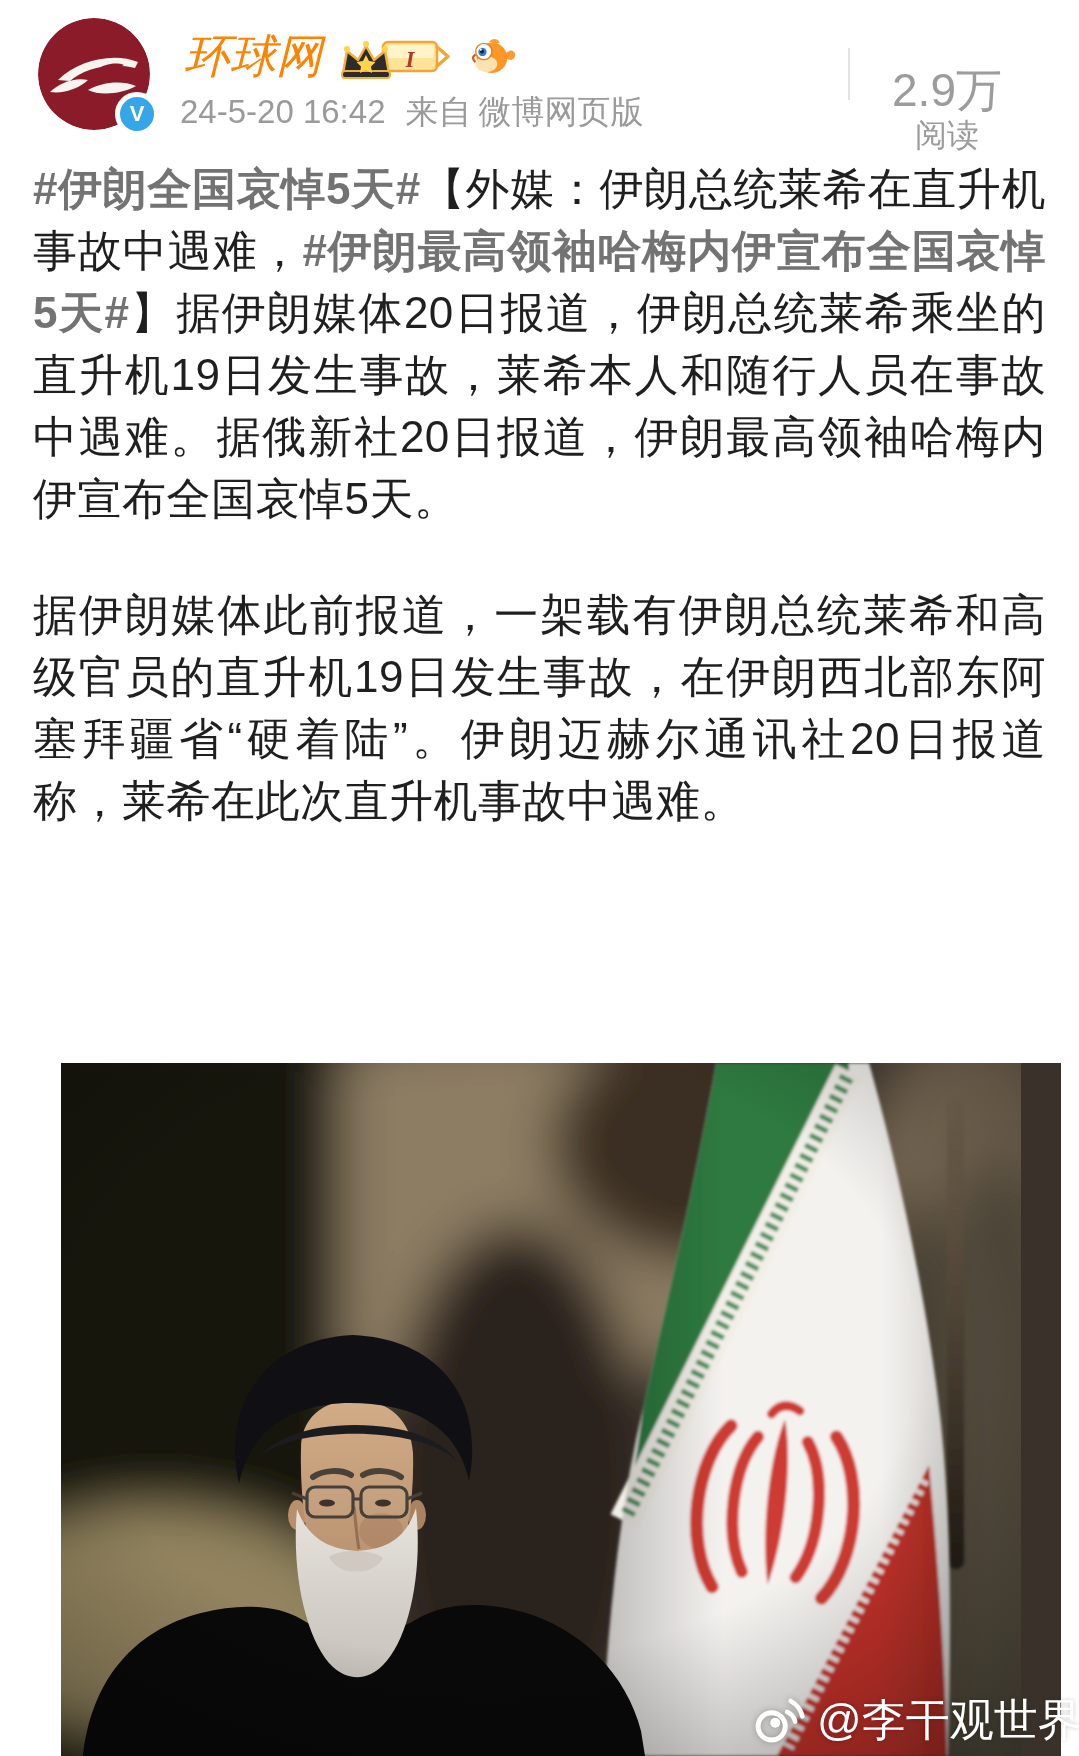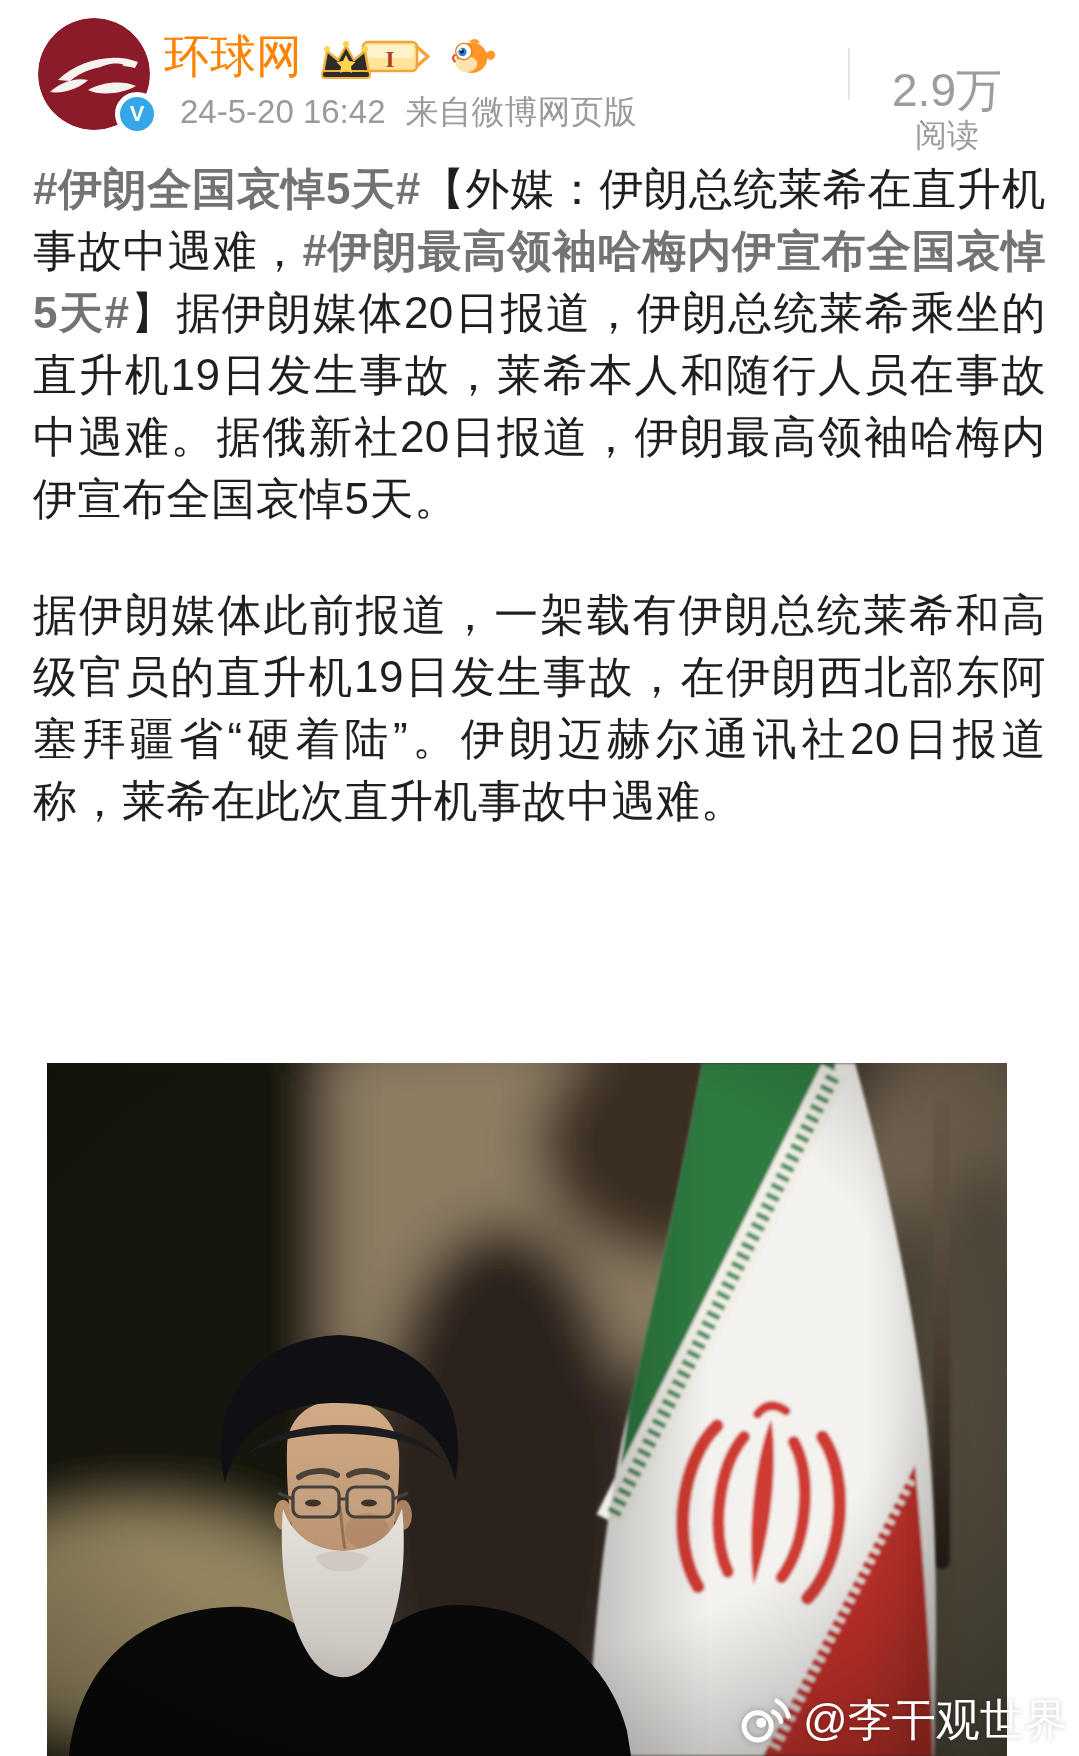--- a/index.html
+++ b/index.html
@@ -10,38 +10,38 @@
     -webkit-font-smoothing:antialiased;
   }
   
   .avatar-wrap{position:absolute;left:38px;top:18px;width:112px;height:112px;}
   .avatar{width:112px;height:112px;border-radius:50%;display:block;}
   .v-badge{
     position:absolute;right:-9px;bottom:-6px;width:34px;height:34px;border-radius:50%;
     background:#35a6e8;border:5px solid #ffffff;display:flex;align-items:center;justify-content:center;
     color:#fff;font-weight:800;font-size:22px;line-height:1;
   }
-  .name-row{position:absolute;left:164px;top:30px;display:flex;align-items:center;gap:12px;}
+  .name-row{position:absolute;left:184px;top:30px;display:flex;align-items:center;gap:12px;font-style:italic;}
   .username{font-size:46px;line-height:52px;color:#ff8200;}
   .crown-badge{width:118px;height:50px;display:block;}
   .fish-badge{width:54px;height:46px;display:block;}
   .meta-row{position:absolute;left:180px;top:92px;font-size:33px;line-height:40px;color:#9a9a9a;white-space:nowrap;}
   .meta-sep{margin-left:20px;}
-  .meta-src{margin-left:0;color:#9a9a9a;text-decoration:none;}
+  .meta-src{margin-left:7px;color:#9a9a9a;text-decoration:none;}
   .reads{position:absolute;left:872px;top:36px;width:150px;text-align:center;color:#9c9c9c;margin-top:29px;}
   .reads-num{font-size:46px;line-height:50px;}
   .reads-label{font-size:32px;line-height:36px;margin-top:2px;}
   .reads-divider{position:absolute;left:848px;top:48px;width:2px;height:52px;background:#e3e3e3;}
   
   .post-text{position:absolute;left:33px;width:1013px;top:158px;color:#1f1f1f;
     font-size:44px;line-height:62px;letter-spacing:0.5px;text-align:justify;}
   .post-text p{margin:0 0 54px 0;}
   .hashtag{color:#737373;text-decoration:none;font-weight:bold;}
   
-  .photo-wrap{position:absolute;left:47px;top:1063px;width:960px;height:693px;}
+  .photo-wrap{position:absolute;left:61px;top:1063px;width:960px;height:693px;padding-left:40px;}
   .photo{position:absolute;inset:0;overflow:hidden;background:#3a322a;}
   .photo svg{display:block;}
   .watermark{
     position:absolute;left:688px;bottom:12px;display:flex;align-items:center;gap:10px;
     color:#ffffff;font-size:44px;line-height:48px;white-space:nowrap;
     text-shadow:0 0 5px rgba(0,0,0,0.22);
   }
   .wm-icon{width:58px;height:48px;display:block;filter:drop-shadow(0 0 3px rgba(0,0,0,0.25));}
 </style>
 </head>

